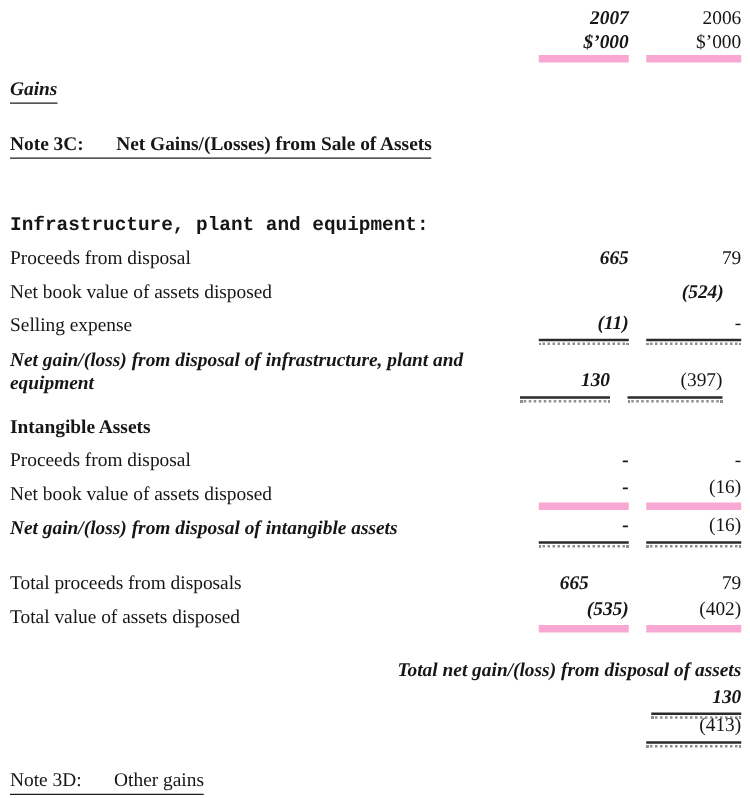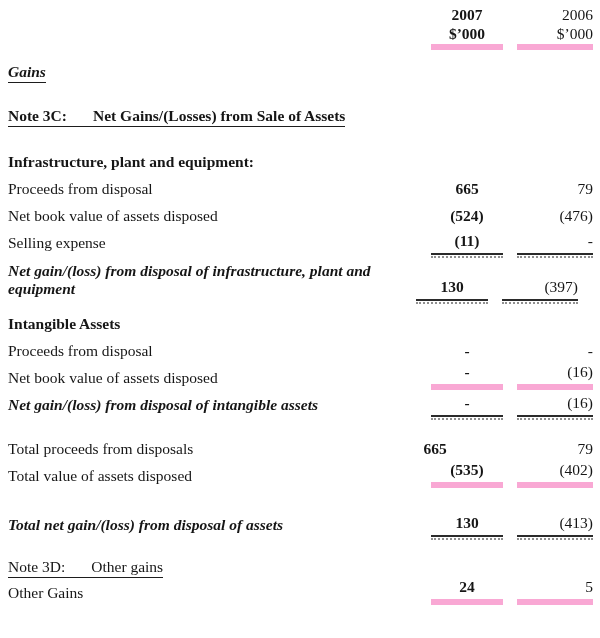--- a/index.html
+++ b/index.html
@@ -9,21 +9,21 @@
     background: #ffffff;
     color: #161616;
     font-family: "Liberation Serif", serif;
     font-size: 15.5px;
     overflow: hidden;
   }
   .doc { padding: 6px 7px 0 8px; }
 
   .row { display: flex; align-items: flex-end; min-height: 27px; }
   .lbl { flex: 1 1 auto; padding-bottom: 3px; }
-  .c1 { width: 72px; text-align: center; padding-bottom: 3px; font-weight: bold; }
+  .c1 { width: 72px; text-align: right; padding-bottom: 3px; font-weight: bold; font-style: italic; }
   .c2 { width: 76px; text-align: right; padding-bottom: 3px; }
   .colgap { width: 14px; }
 
   .b  { font-weight: bold; }
   .bi { font-weight: bold; font-style: italic; }
 
   
   .u1 { border-bottom: 6px solid #f9a8d4; }
   
   .u2 { border-bottom: 2px solid #2b2b2b; position: relative; }
@@ -38,25 +38,25 @@
 
   .heading-underline {
     display: inline-block;
     border-bottom: 1.6px solid #1d1d1d;
     padding-bottom: 1px;
   }
   .note-label { margin-right: 26px; }
 
   .mt-gains { margin-top: 13px; }
   .mt-note3c { margin-top: 24px; font-weight: bold; }
-  .mt-infra { margin-top: 20px; }
+  .mt-infra { margin-top: 38px; font-family: Liberation Mono, monospace; }
   .mt-subtotal { margin-top: 7px; }
   .mt-intangible { margin-top: 8px; }
   .mt-totalsblock { margin-top: 17px; gap: 16px; }
-  .mt-grandtotal { margin-top: 22px; }
+  .mt-grandtotal { margin-top: 22px; flex-direction: column; }
   .mt-note3d { margin-top: 21px; }
   .mt-othergains { margin-top: 27px; }
   .wrap-label { max-width: 408px; }
   .tight { min-height: 21px; }
 </style>
 </head>
 <body>
 
 <div class="doc">
 
@@ -87,21 +87,20 @@
   <div class="row">
     <div class="lbl">Proceeds from disposal</div>
     <div class="c1">665</div>
     <div class="colgap"></div>
     <div class="c2">79</div>
   </div>
   <div class="row">
     <div class="lbl">Net book value of assets disposed</div>
     <div class="c1">(524)</div>
     <div class="colgap"></div>
-    <div class="c2">(476)</div>
   </div>
   <div class="row">
     <div class="lbl">Selling expense</div>
     <div class="c1 u2">(11)</div>
     <div class="colgap"></div>
     <div class="c2 u2">-</div>
   </div>
   <div class="row mt-subtotal">
     <div class="lbl bi wrap-label">Net gain/(loss) from disposal of infrastructure, plant and equipment</div>
     <div class="c1 u2">130</div>

